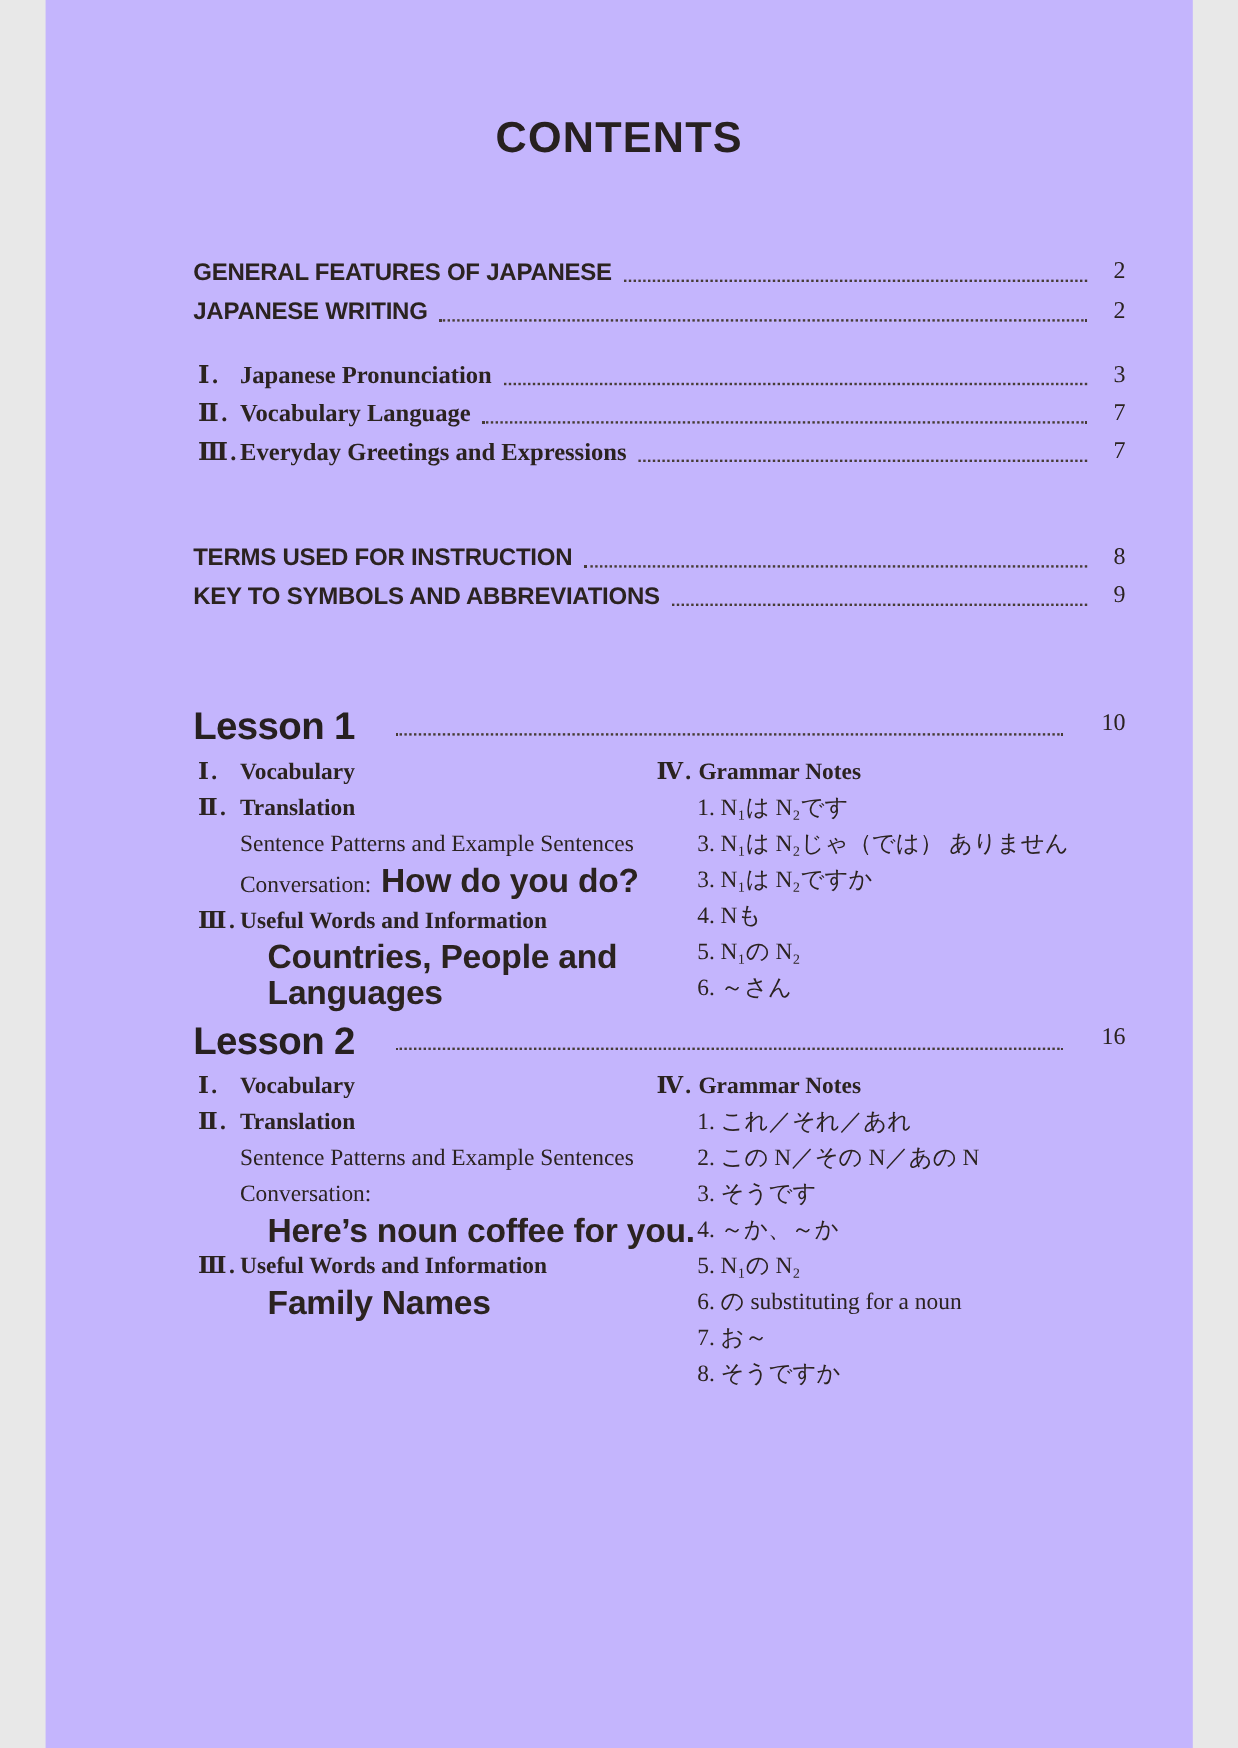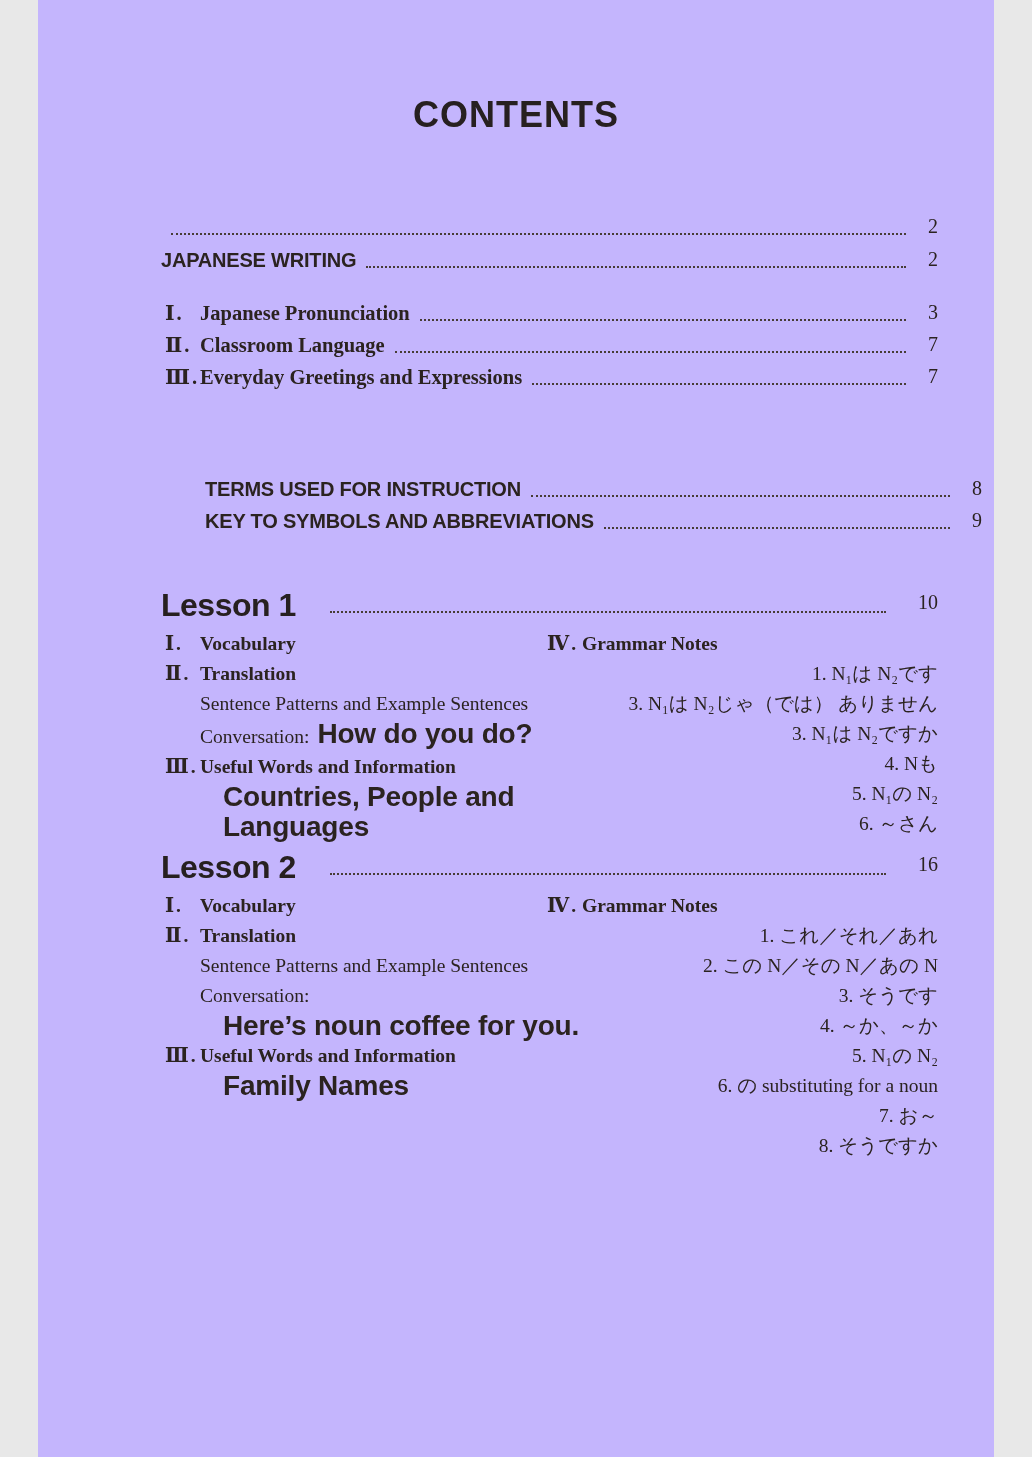--- a/index.html
+++ b/index.html
@@ -22,21 +22,21 @@
     font-family: "Liberation Sans", "DejaVu Sans", sans-serif;
     font-weight: 700;
     font-size: 36px;
     letter-spacing: 1px;
     color: #272020;
   }
 
   section { position: absolute; left: 123px; width: 777px; }
   .front-matter   { top: 210px; }
   .introduction   { top: 297px; }
-  .reference      { top: 473px; margin-left: 44px; }
+  .reference      { top: 449px; }
   .lesson-1       { top: 583px; }
   .lesson-2       { top: 845px; }
 
   .toc-row {
     display: flex;
     align-items: flex-end;
     line-height: 32px;
     white-space: nowrap;
   }
   .toc-row .lbl-sans {
@@ -97,56 +97,57 @@
   .lesson-title-row .pg { margin-bottom: 3px; }
 
   .lesson-body {
     display: grid;
     grid-template-columns: 382px 1fr;
     margin-top: 5px;
   }
   .line { line-height: 30px; font-size: 19.5px; white-space: nowrap; }
   .indent1 { padding-left: 39px; }
   .indent2 { padding-left: 62px; }
-  .note    { padding-left: 38px; text-align: right; }
+  .note    { padding-left: 38px; }
   .bold-sans-inline {
     font-family: "Liberation Sans", "DejaVu Sans", sans-serif;
     font-weight: 700;
     font-size: 28px;
     letter-spacing: -0.2px;
   }
   .conv-label { margin-right: 8px; }
 </style>
 </head>
 <body>
 
 <div id="page">
 
   <h1 class="page-title">CONTENTS</h1>
 
   <section class="front-matter">
     <div class="toc-row">
+      <span class="lbl-sans">GENERAL FEATURES OF JAPANESE</span>
       <span class="leader"></span>
       <span class="pg">2</span>
     </div>
     <div class="toc-row">
       <span class="lbl-sans">JAPANESE WRITING</span>
       <span class="leader"></span>
       <span class="pg">2</span>
     </div>
   </section>
 
   <section class="introduction">
     <div class="toc-row">
       <span class="lbl-serif head-line"><span class="num">Ⅰ.</span><span>Japanese Pronunciation</span></span>
       <span class="leader"></span>
       <span class="pg">3</span>
     </div>
     <div class="toc-row">
-      <span class="lbl-serif head-line"><span class="num">Ⅱ.</span><span>Classroom Language</span></span>
+      <span class="lbl-serif head-line"><span class="num">Ⅱ.</span><span>Vocabulary Language</span></span>
       <span class="leader"></span>
       <span class="pg">7</span>
     </div>
     <div class="toc-row">
       <span class="lbl-serif head-line"><span class="num">Ⅲ.</span><span>Everyday Greetings and Expressions</span></span>
       <span class="leader"></span>
       <span class="pg">7</span>
     </div>
   </section>
 

